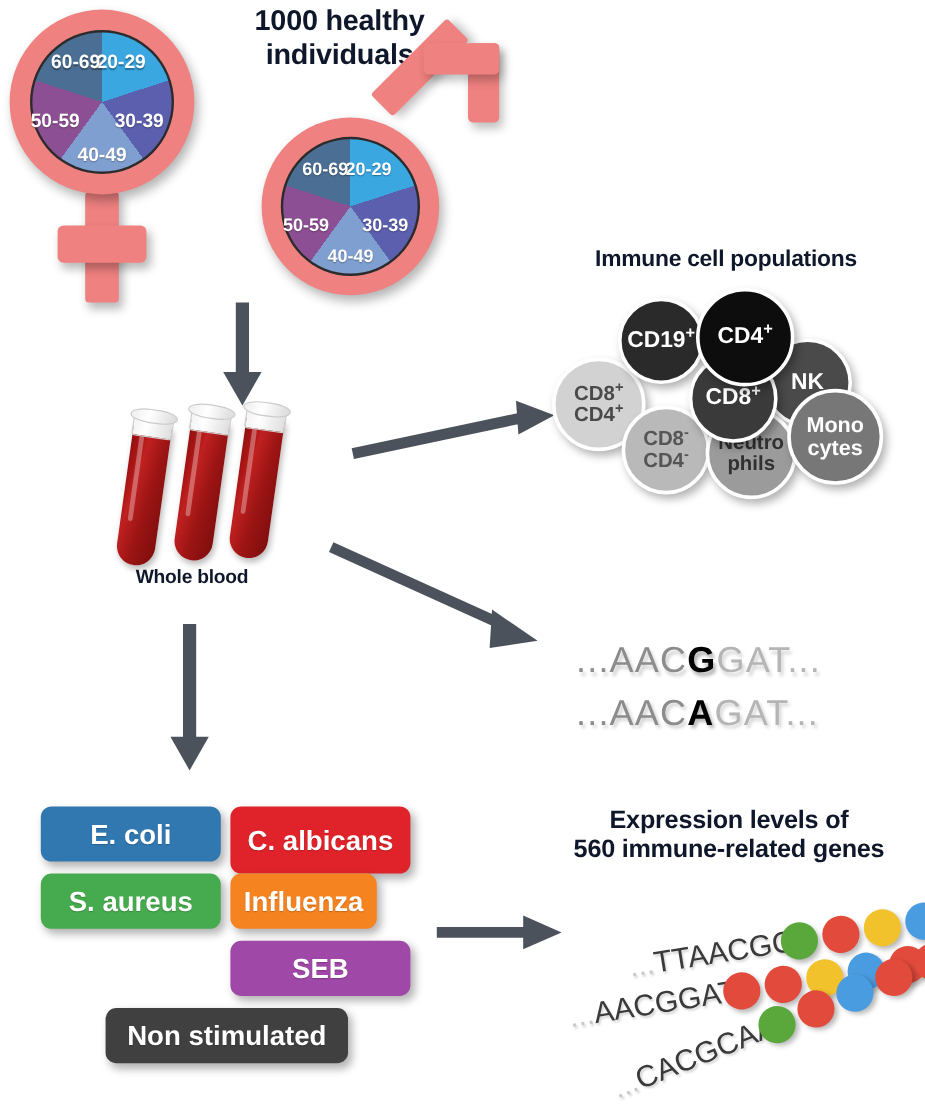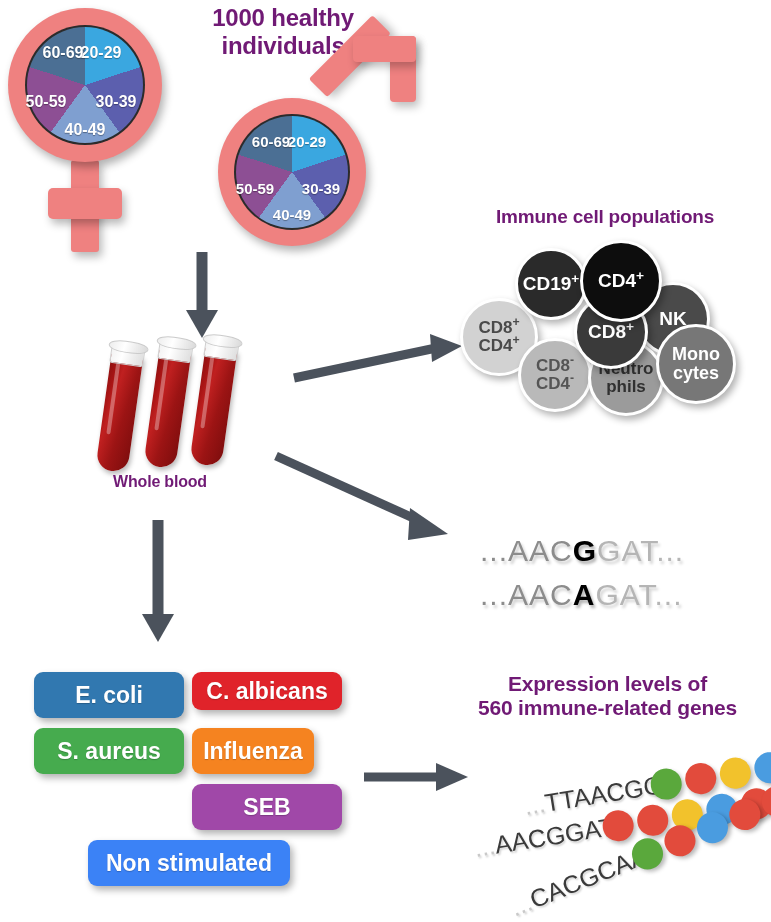--- a/index.html
+++ b/index.html
@@ -15,21 +15,21 @@
     width: 771px;
     height: 922px;
     background: #ffffff;
     overflow: hidden;
   }
   .abs { position: absolute; }
 
   
   .heading {
     font-weight: bold;
-    color: #701a75;
+    color: #0f172a;
     text-align: center;
     line-height: 1.15;
     letter-spacing: -0.2px;
   }
   #title-main {
     left: 168px; top: 4px; width: 230px;
     font-size: 24px;
   }
   #title-immune {
     left: 450px; top: 206px; width: 310px;
@@ -339,33 +339,33 @@
     </div>
     <div class="snp-row" style="left:0px; top:44px;">
       <span class="snp-mid">...AAC</span><span class="snp-hl">A</span><span class="snp-dim">GAT...</span>
     </div>
   </div>
 
   <div class="abs" style="left:30px; top:672px; width:320px; height:220px;">
     <div class="stim" style="left:4px; top:0px; width:150px; height:46px; background:#3178b0;">
       <span>E. coli</span>
     </div>
-    <div class="stim" style="left:162px; top:0px; width:150px; height:38px; background:#e0232a;justify-content:center;">
+    <div class="stim" style="left:162px; top:0px; width:150px; height:56px; background:#e0232a;justify-content:center;">
       <span>C. albicans</span>
     </div>
     <div class="stim" style="left:4px; top:56px; width:150px; height:46px; background:#46ab4e;">
       <span>S. aureus</span>
     </div>
     <div class="stim" style="left:162px; top:56px; width:122px; height:46px; background:#f58320;">
       <span>Influenza</span>
     </div>
     <div class="stim" style="left:162px; top:112px; width:150px; height:46px; background:#a048a8;">
       <span>SEB</span>
     </div>
-    <div class="stim" style="left:58px; top:168px; width:202px; height:46px; background:#3b82f6;">
+    <div class="stim" style="left:58px; top:168px; width:202px; height:46px; background:#404040;">
       <span>Non stimulated</span>
     </div>
   </div>
 
   <svg class="arrow-svg" style="left:362px; top:758px;" width="110" height="40" viewBox="0 0 110 40">
     <line x1="2" y1="19" x2="80" y2="19" stroke="#4b525c" stroke-width="9"></line>
     <polygon points="74,5 106,19 74,33" fill="#4b525c"></polygon>
   </svg>
 
   <div class="abs heading" id="title-expression">

